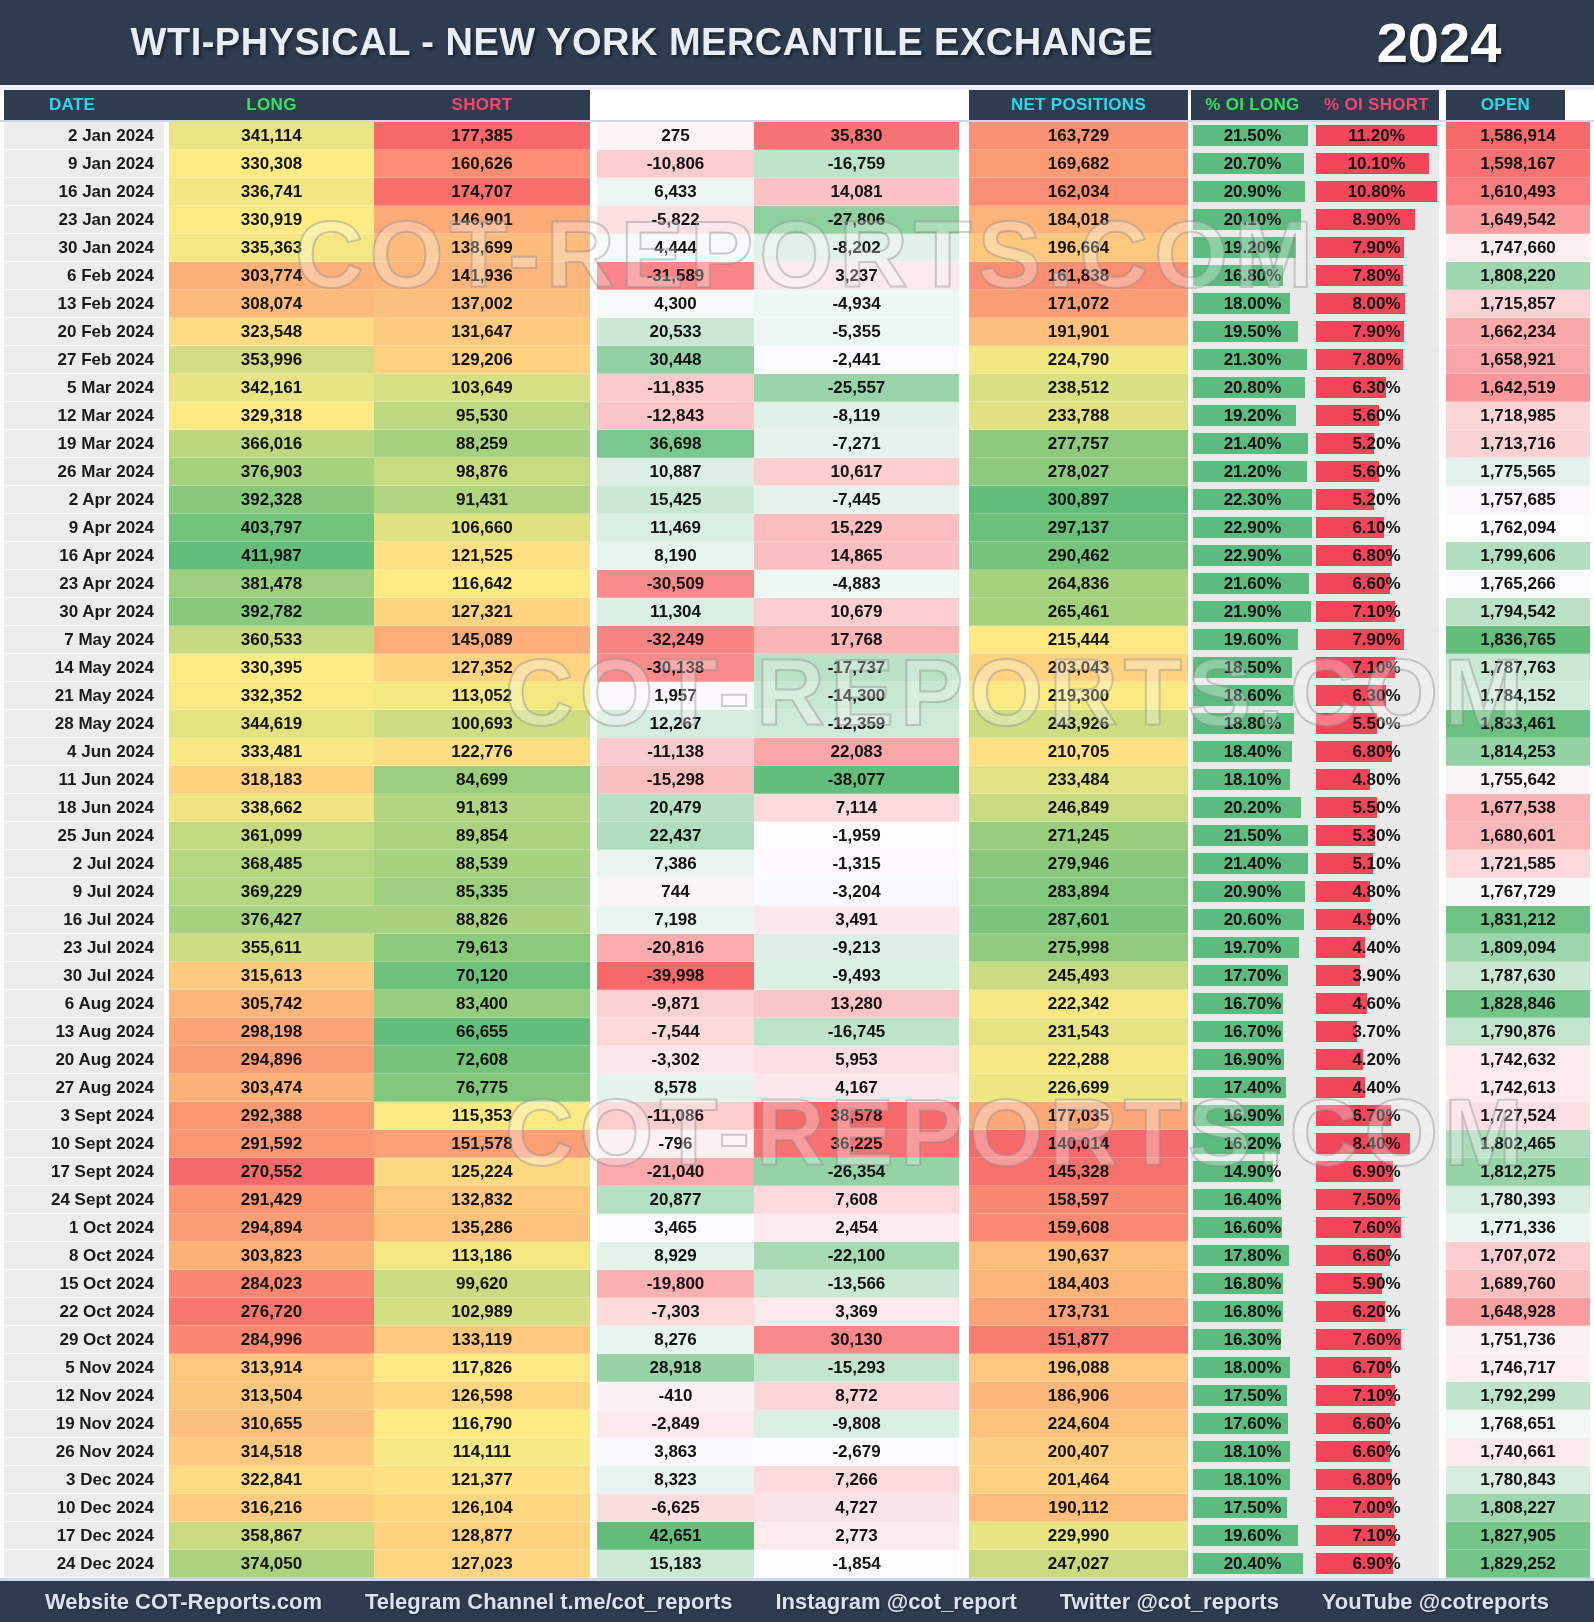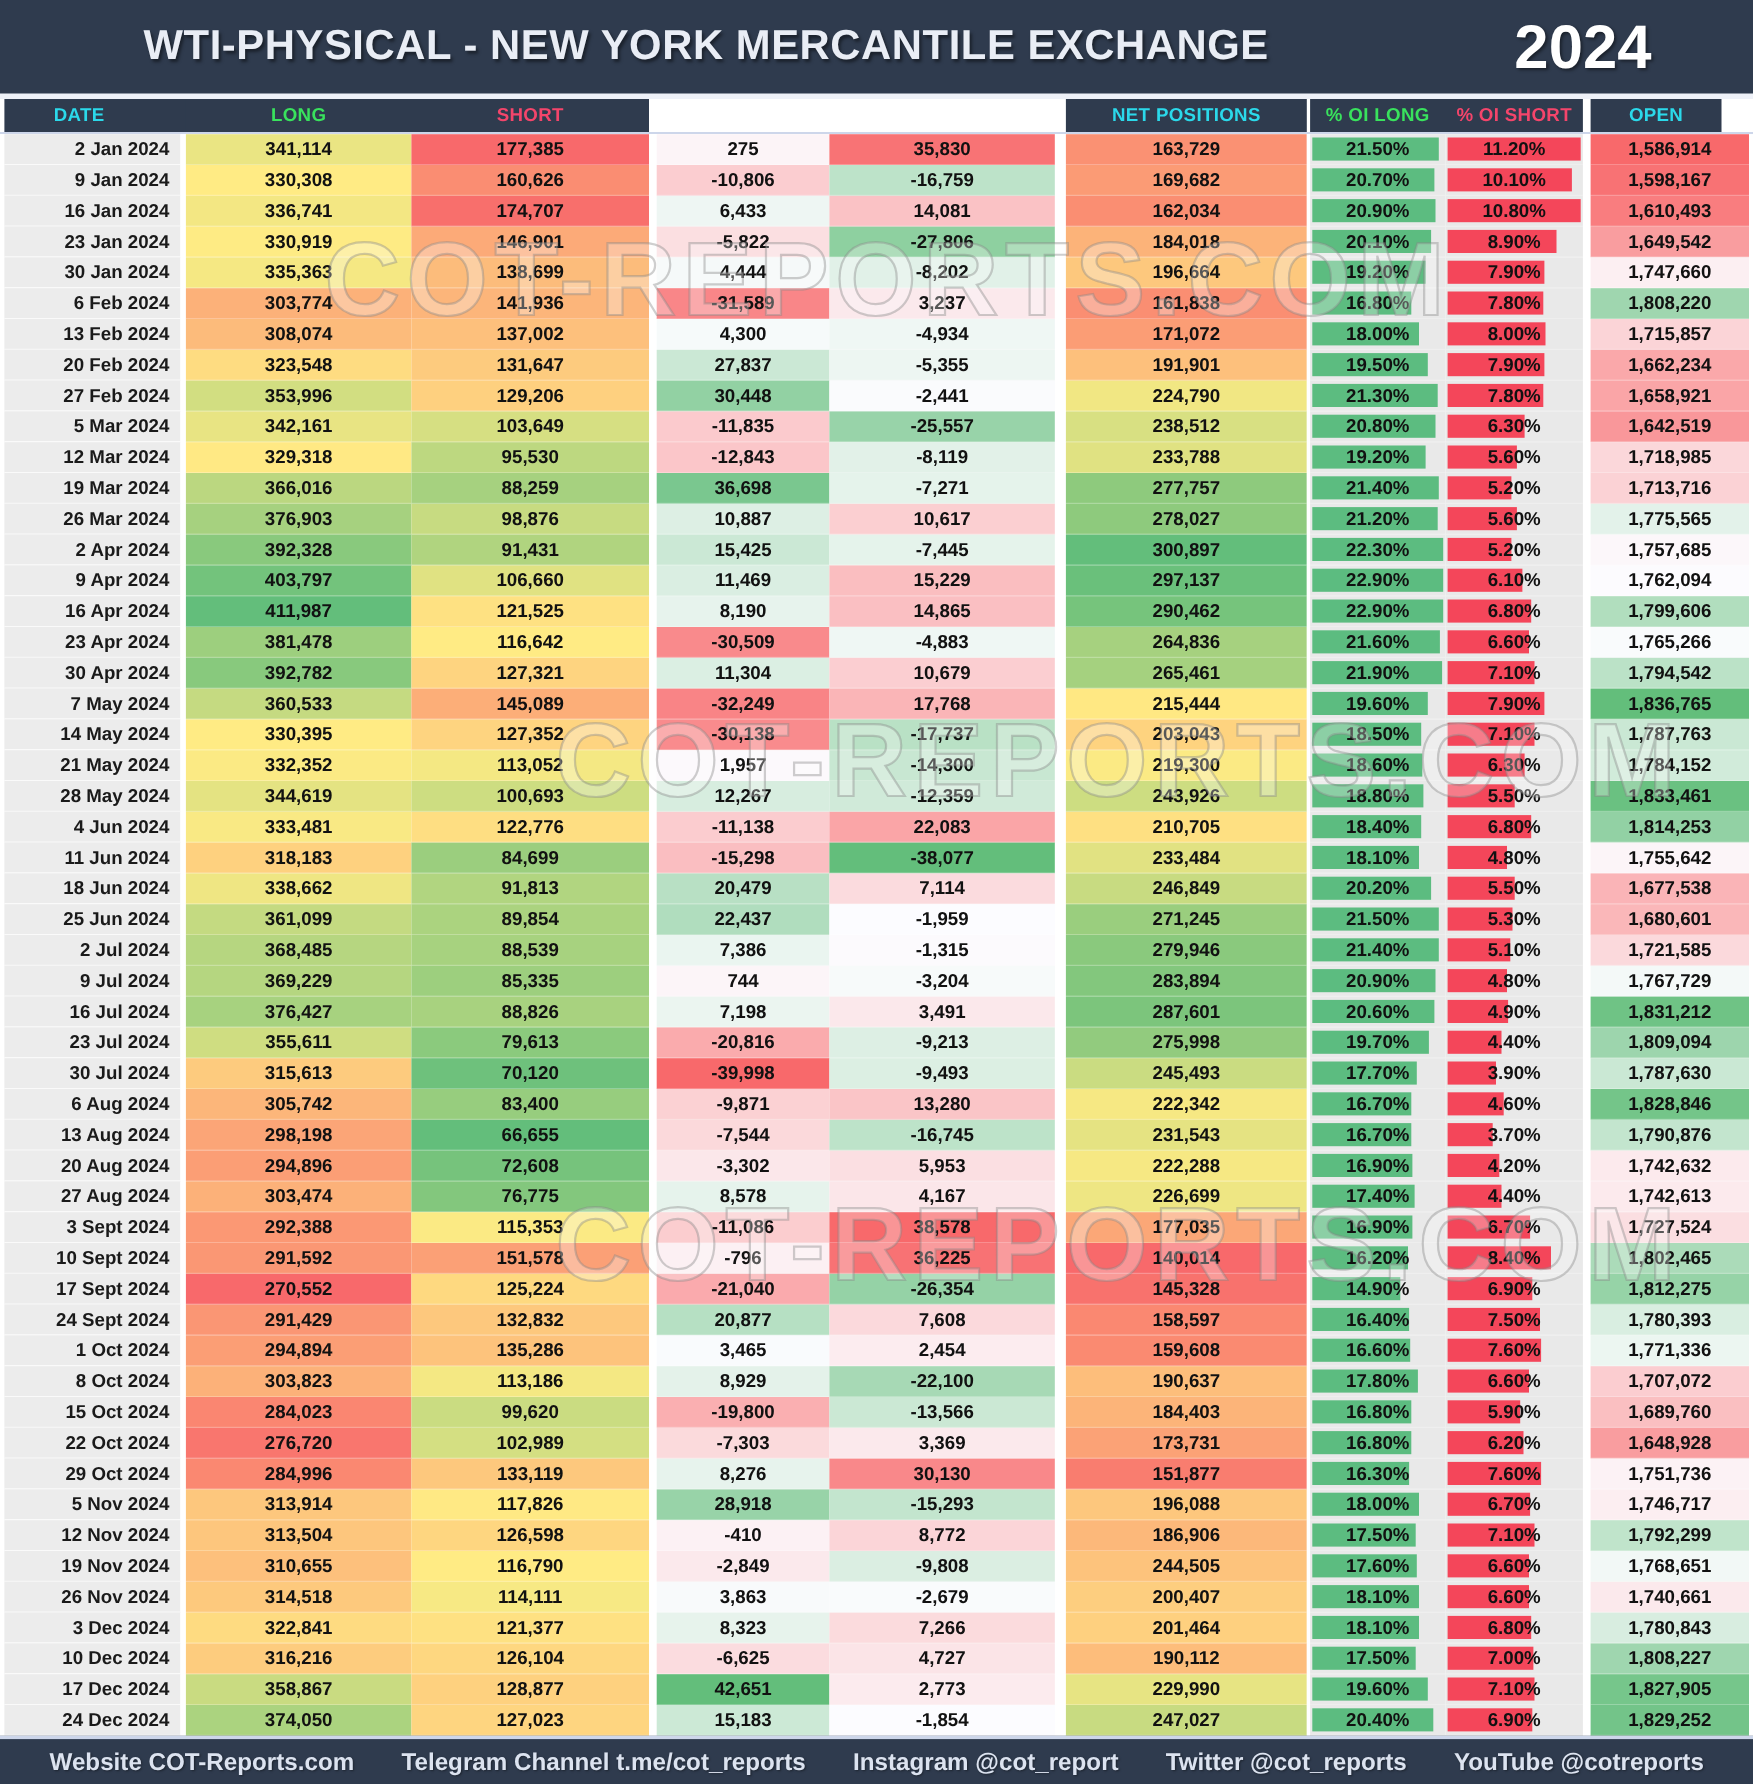--- a/index.html
+++ b/index.html
@@ -187,21 +187,21 @@
         <div class="c barcell w-ois"><div class="fill" style="width: 71.4%; background: rgb(244, 70, 90);"></div><span class="t">8.00%</span></div>
         <div class="gap g7"></div>
         <div class="c w-oi" style="background: rgb(251, 212, 215);">1,715,857</div>
       </div>
       <div class="row">
         <div class="c date w-date" style="background: rgb(236, 236, 236);">20 Feb 2024</div>
         <div class="gap g5"></div>
         <div class="c w-long" style="background: rgb(254, 220, 129);">323,548</div>
         <div class="c w-short" style="background: rgb(253, 203, 126);">131,647</div>
         <div class="gap g7"></div>
-        <div class="c w-chgl" style="background: rgb(203, 232, 213);">27,837</div>
+        <div class="c w-chgl" style="background: rgb(203, 232, 213);">20,533</div>
         <div class="c w-chgs" style="background: rgb(237, 246, 242);">-5,355</div>
         <div class="gap g10"></div>
         <div class="c w-net" style="background: rgb(253, 192, 124);">191,901</div>
         <div class="gap g3"></div>
         <div class="c barcell w-oil"><div class="fill" style="width: 85.2%; background: rgb(92, 188, 128);"></div><span class="t">19.50%</span></div>
         <div class="c barcell w-ois"><div class="fill" style="width: 70.5%; background: rgb(244, 70, 90);"></div><span class="t">7.90%</span></div>
         <div class="gap g7"></div>
         <div class="c w-oi" style="background: rgb(250, 168, 170);">1,662,234</div>
       </div>
       <div class="row">
@@ -814,21 +814,21 @@
       </div>
       <div class="row">
         <div class="c date w-date" style="background: rgb(236, 236, 236);">19 Nov 2024</div>
         <div class="gap g5"></div>
         <div class="c w-long" style="background: rgb(253, 192, 124);">310,655</div>
         <div class="c w-short" style="background: rgb(255, 235, 132);">116,790</div>
         <div class="gap g7"></div>
         <div class="c w-chgl" style="background: rgb(251, 233, 236);">-2,849</div>
         <div class="c w-chgs" style="background: rgb(219, 238, 226);">-9,808</div>
         <div class="gap g10"></div>
-        <div class="c w-net" style="background: rgb(253, 195, 124);">244,505</div>
+        <div class="c w-net" style="background: rgb(253, 195, 124);">224,604</div>
         <div class="gap g3"></div>
         <div class="c barcell w-oil"><div class="fill" style="width: 76.9%; background: rgb(92, 188, 128);"></div><span class="t">17.60%</span></div>
         <div class="c barcell w-ois"><div class="fill" style="width: 58.9%; background: rgb(244, 70, 90);"></div><span class="t">6.60%</span></div>
         <div class="gap g7"></div>
         <div class="c w-oi" style="background: rgb(242, 248, 246);">1,768,651</div>
       </div>
       <div class="row">
         <div class="c date w-date" style="background: rgb(236, 236, 236);">26 Nov 2024</div>
         <div class="gap g5"></div>
         <div class="c w-long" style="background: rgb(253, 201, 125);">314,518</div>

